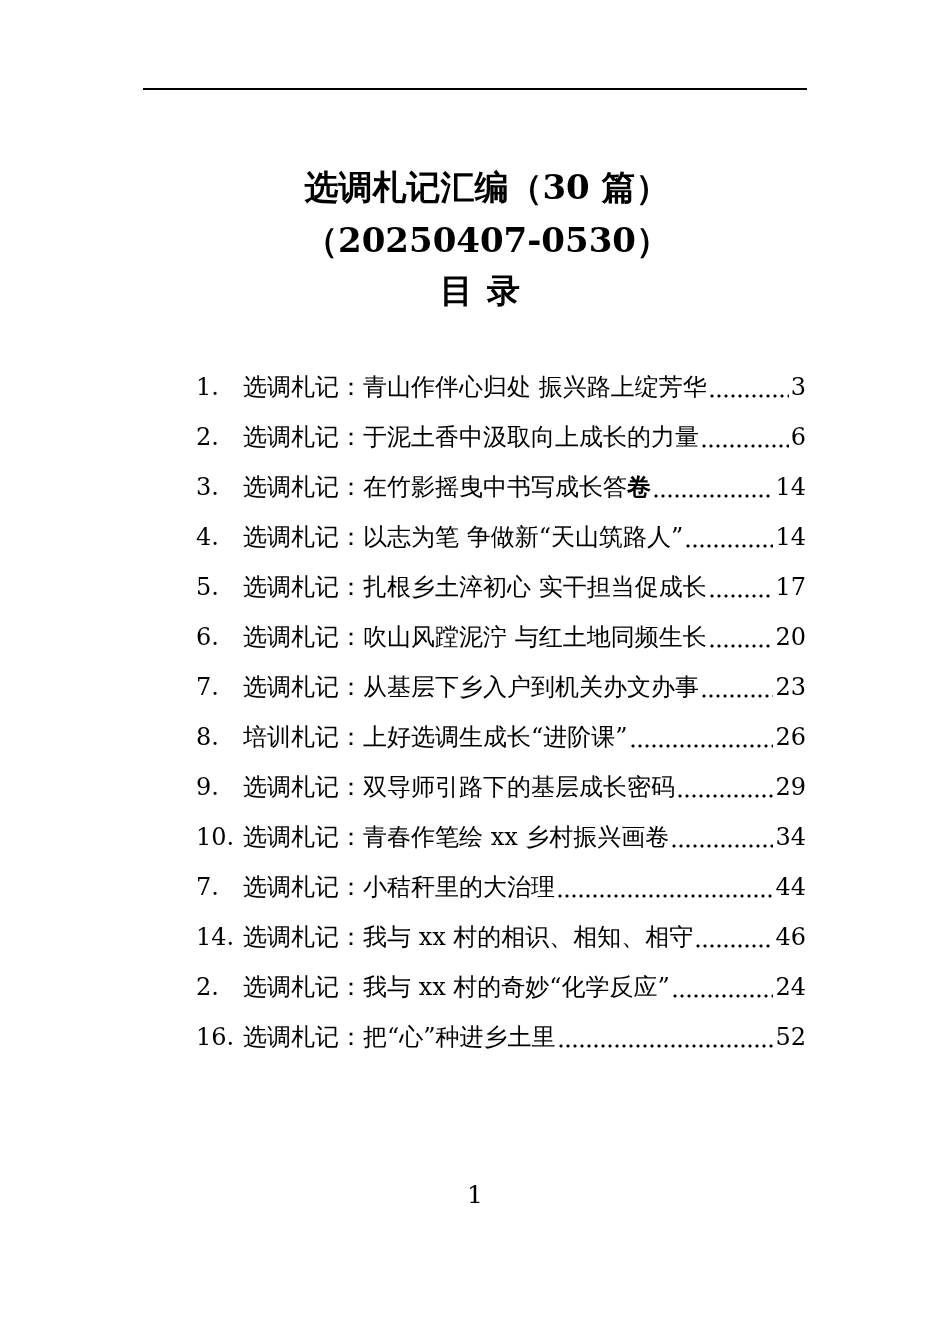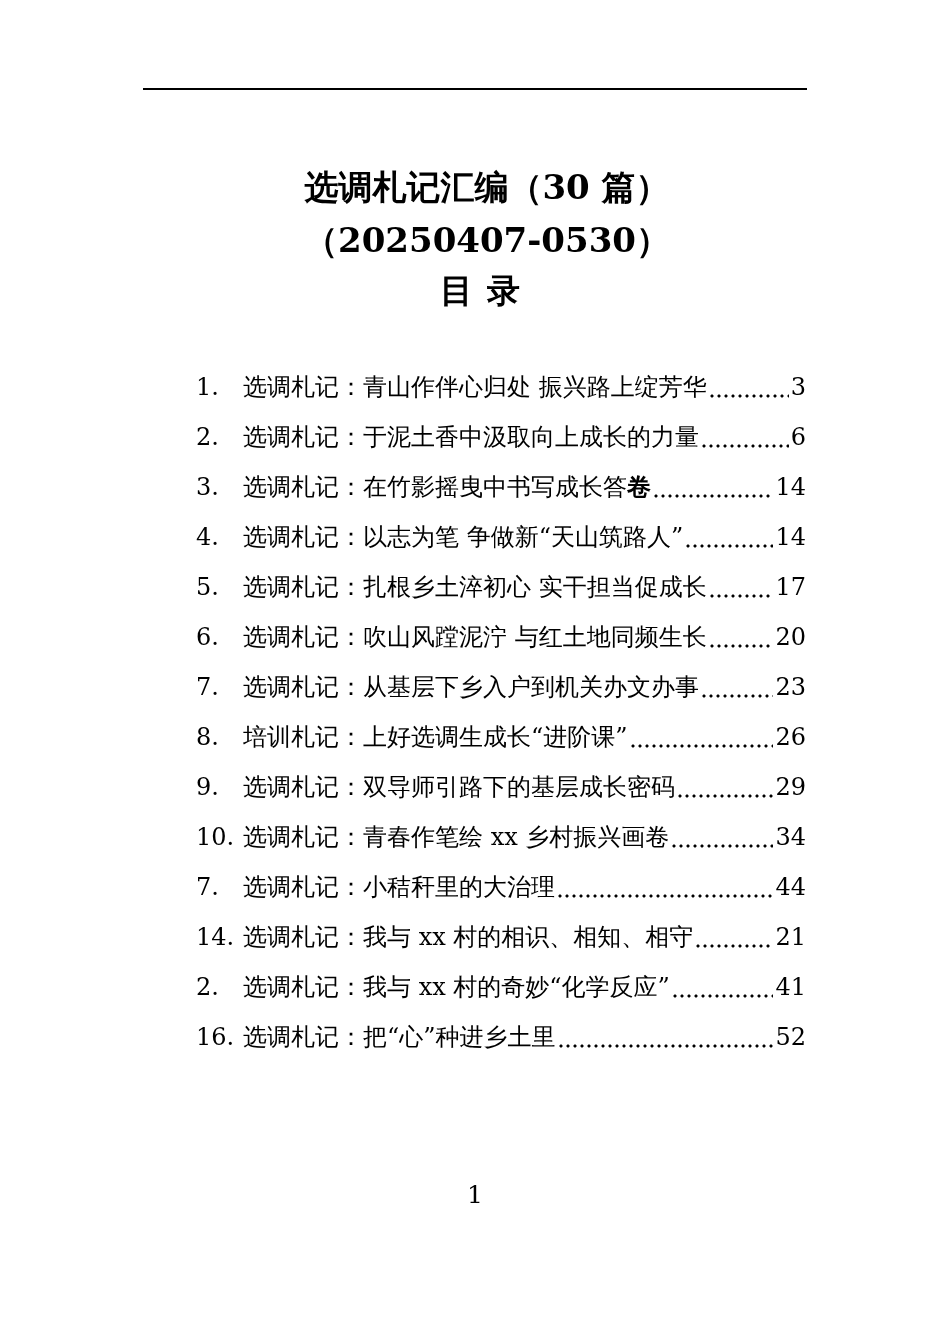--- a/index.html
+++ b/index.html
@@ -167,28 +167,28 @@
       <span class="toc-num">7.</span>
       <span class="toc-label">选调札记：小秸秆里的大治理</span>
       <span class="toc-leader"></span>
       <span class="toc-page">44</span>
     </div>
 
     <div class="toc-row">
       <span class="toc-num">14.</span>
       <span class="toc-label">选调札记：我与 xx 村的相识、相知、相守</span>
       <span class="toc-leader"></span>
-      <span class="toc-page">21</span>
+      <span class="toc-page">46</span>
     </div>
 
     <div class="toc-row">
       <span class="toc-num">2.</span>
       <span class="toc-label">选调札记：我与 xx 村的奇妙“化学反应”</span>
       <span class="toc-leader"></span>
-      <span class="toc-page">41</span>
+      <span class="toc-page">24</span>
     </div>
 
     <div class="toc-row">
       <span class="toc-num">16.</span>
       <span class="toc-label">选调札记：把“心”种进乡土里</span>
       <span class="toc-leader"></span>
       <span class="toc-page">52</span>
     </div>
   </div>
 

